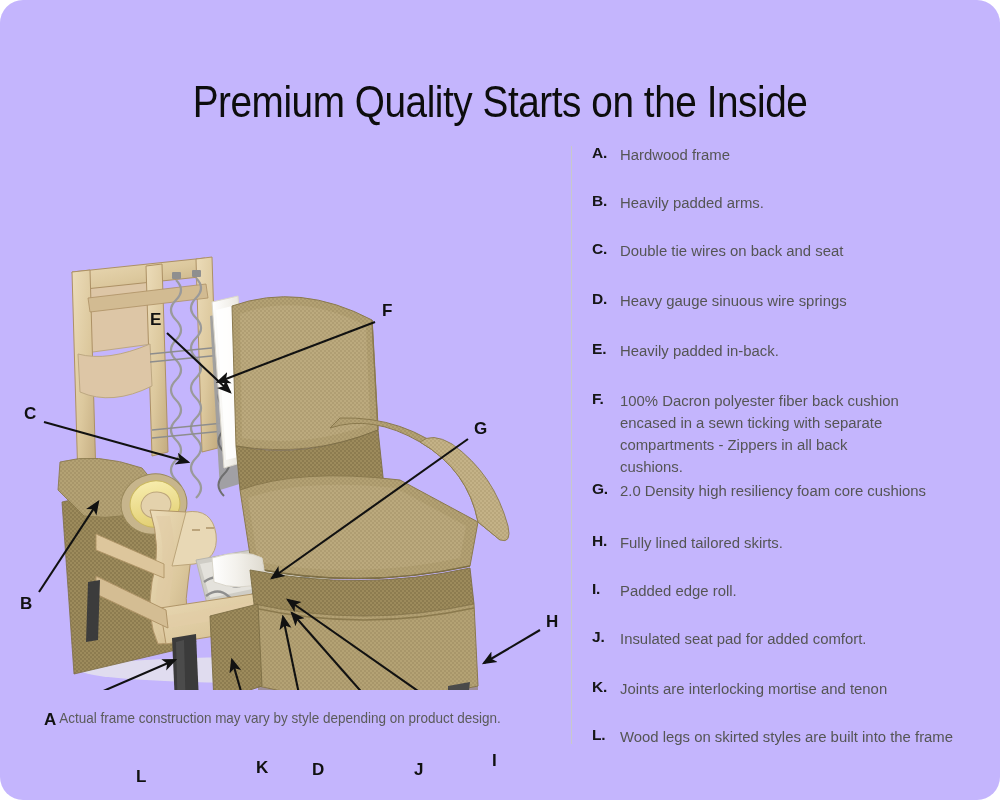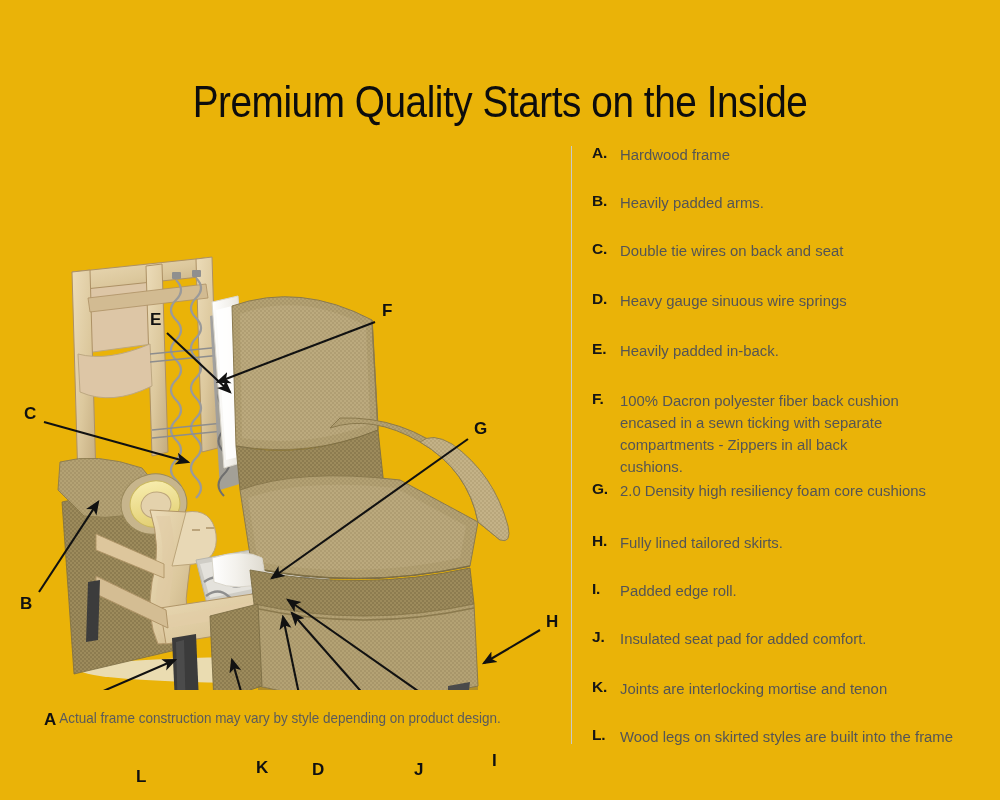--- a/index.html
+++ b/index.html
@@ -2,21 +2,21 @@
 <html><head>
 <meta charset="utf-8">
 <title>Premium Quality Starts on the Inside</title>
 <style>
   html,body{margin:0;padding:0;background:#fff;}
   body{
     width:1000px;height:800px;overflow:hidden;
     font-family:"Liberation Sans", sans-serif;
     color:#000;position:relative;
   }
-  #page{position:absolute;inset:0;background:#eab308;}
+  #page{position:absolute;inset:0;background:#c4b5fd;border-radius:23px;}
 
   
   #title{
     position:absolute;left:0;top:46px;width:1000px;
     text-align:center;
     font-size:44px;line-height:54px;
     font-weight:400;
     letter-spacing:-0.5px;
     color:#0d0d0d;
     font-family:"Liberation Sans", sans-serif;

